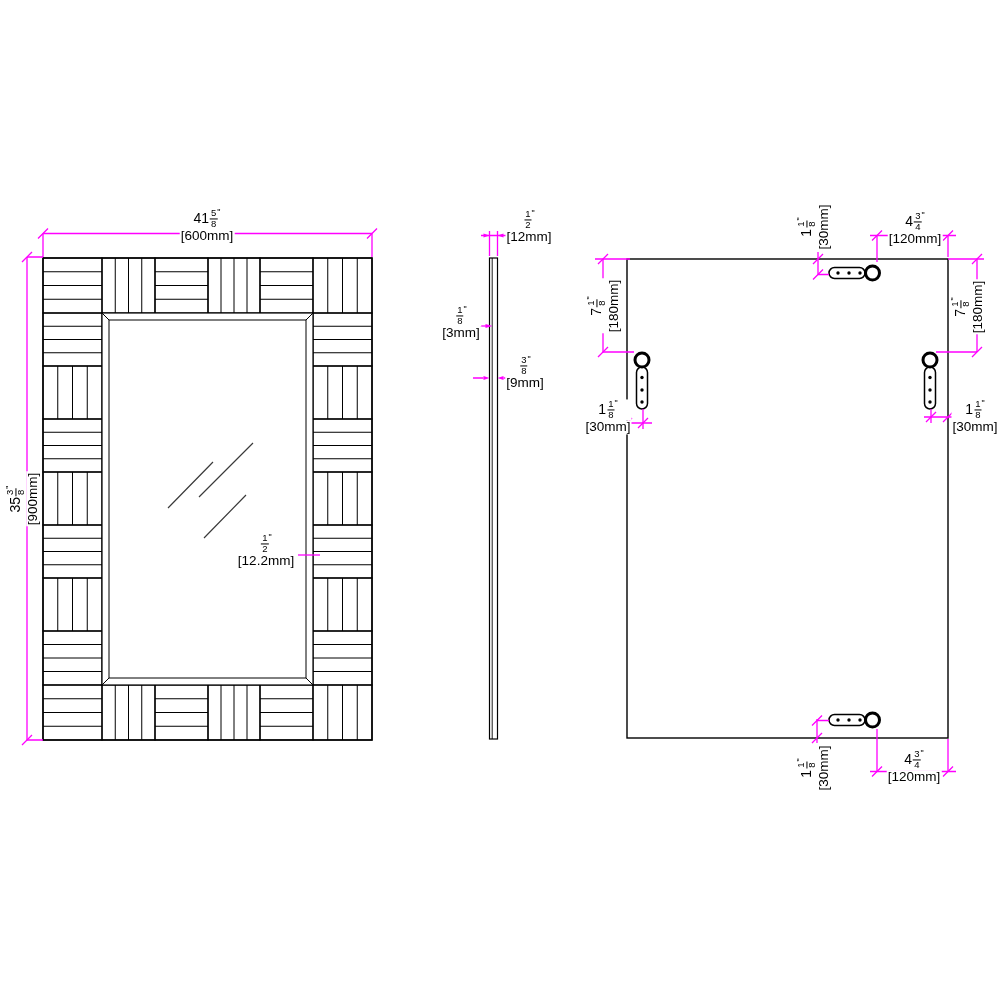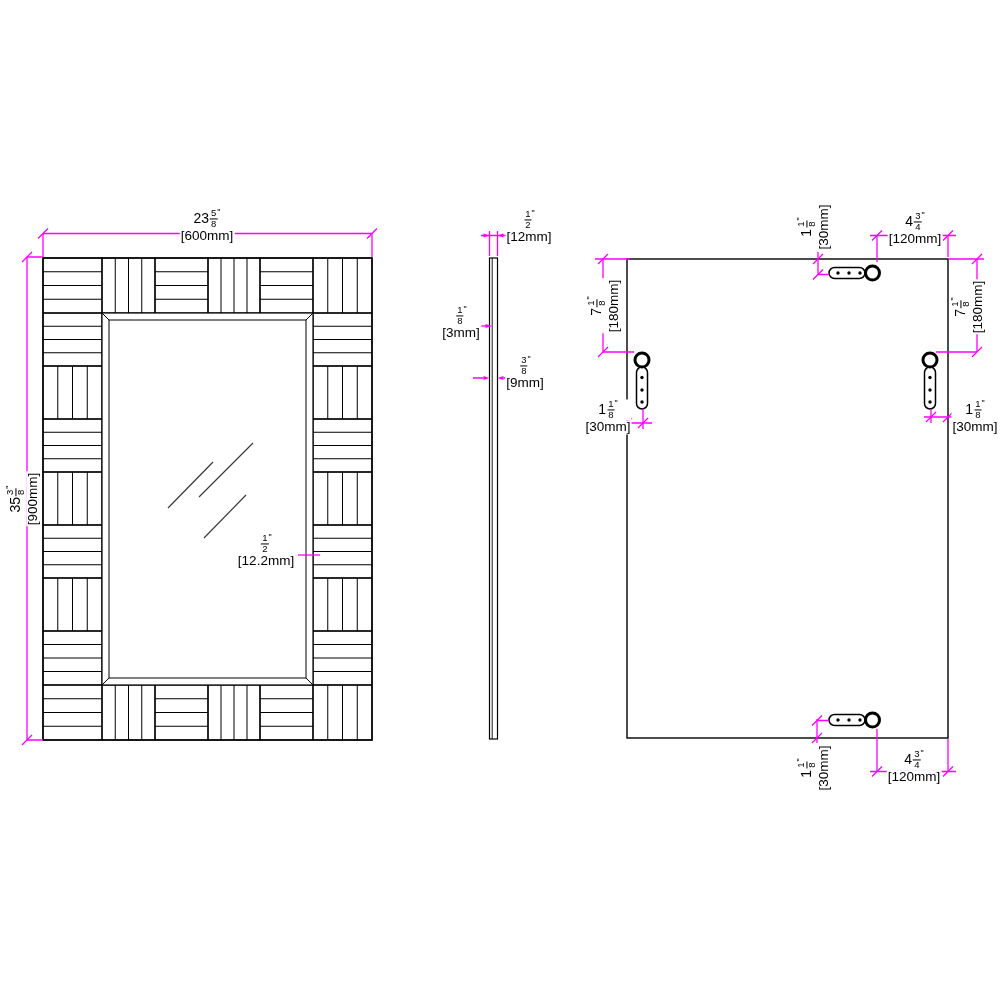--- a/index.html
+++ b/index.html
@@ -217,21 +217,21 @@
     <path d="M817,719 V743 M817,720.5 H829"></path>
     <path d="M812,725.5 L822,715.5 M812,743 L822,733"></path>
 
     <path d="M870,771.5 H956 M877,729 V771.5 M948,739 V771.5"></path>
     <path d="M872,776.5 L882,766.5 M943,776.5 L953,766.5"></path>
   </g>
 </svg>
 
 <div class="dim" style="left:207px;top:226px">
   <div class="l1">
-        <span>23</span>
+        <span>41</span>
         <span class="frac">
           <span class="fn">5</span>
           <span class="fd">8</span>
         </span>
         <span class="in">"</span>
       </div>
   <div class="l2">[600mm]</div>
 </div>
 
 <div class="dim rot" style="left:23px;top:499px">

